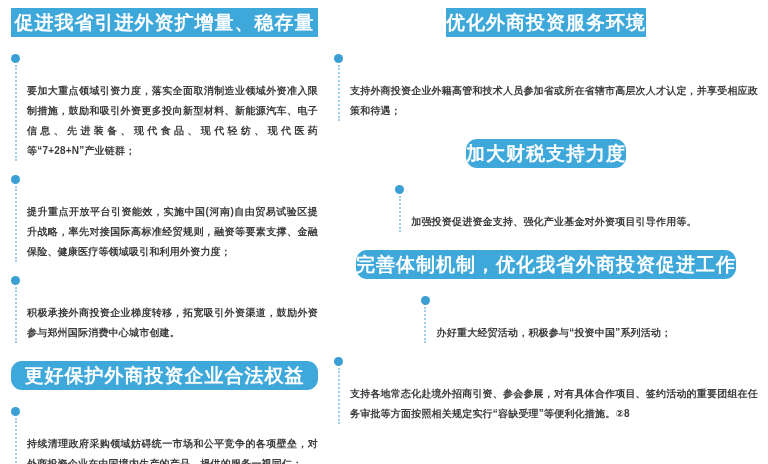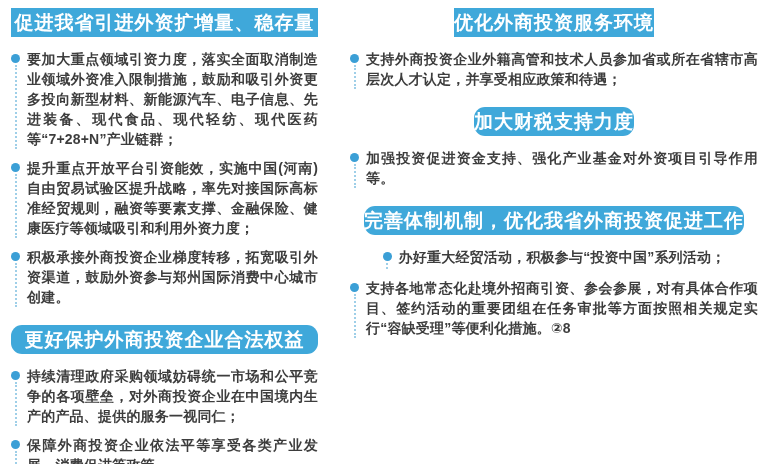--- a/index.html
+++ b/index.html
@@ -12,21 +12,21 @@
   html,body{background:#ffffff;}
   body{
     width:768px;height:464px;overflow:hidden;
     font-family:"Liberation Sans","DejaVu Sans",sans-serif;
     color:var(--ink);
   }
   .page{
     display:flex;
     width:768px;height:464px;
     padding:8px 10px 4px 11px;
-    gap:32px;
+    gap:16px;
   }
   .col{display:flex;flex-direction:column;}
   .col-left{width:307px;flex-shrink:0;}
   .col-right{flex:1;min-width:0;align-items:center;}
   .banner{
     background:var(--banner);
     color:#ffffff;
     font-weight:bold;
     font-size:19px;
     letter-spacing:1px;
@@ -57,26 +57,27 @@
   }
   .vline{
     flex:1;
     width:0;
     border-left:2px dotted var(--dotline);
     margin-left:3.5px;
     margin-top:2px;
     min-height:6px;
   }
   .txt{
-    font-size:14px;
+    font-size:10px;
     line-height:20px;
     font-weight:600;
     letter-spacing:0.2px;
     text-align:justify;
     color:var(--ink);
+    margin-top:32px;
   }
 </style>
 </head>
 <body>
 
 <div class="page">
 
   <div class="col col-left">
 
     <div class="banner">

